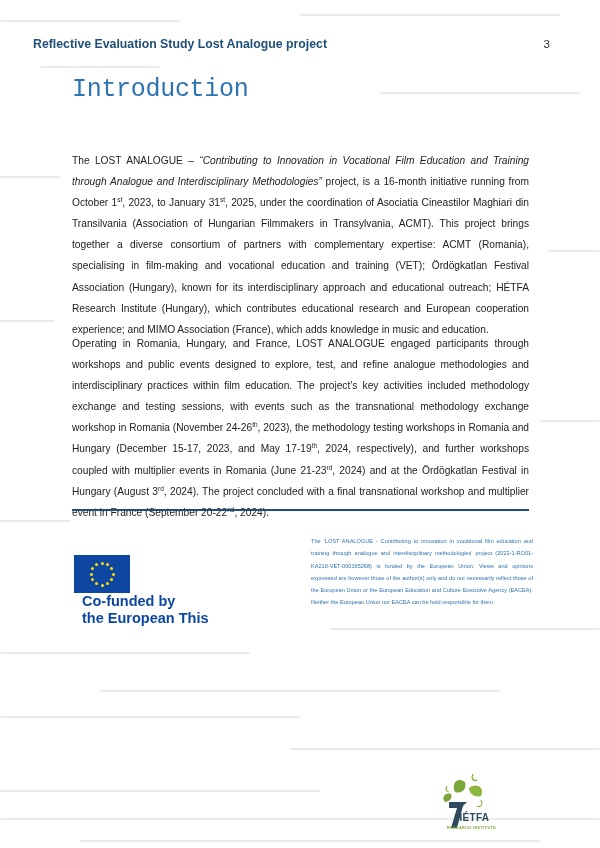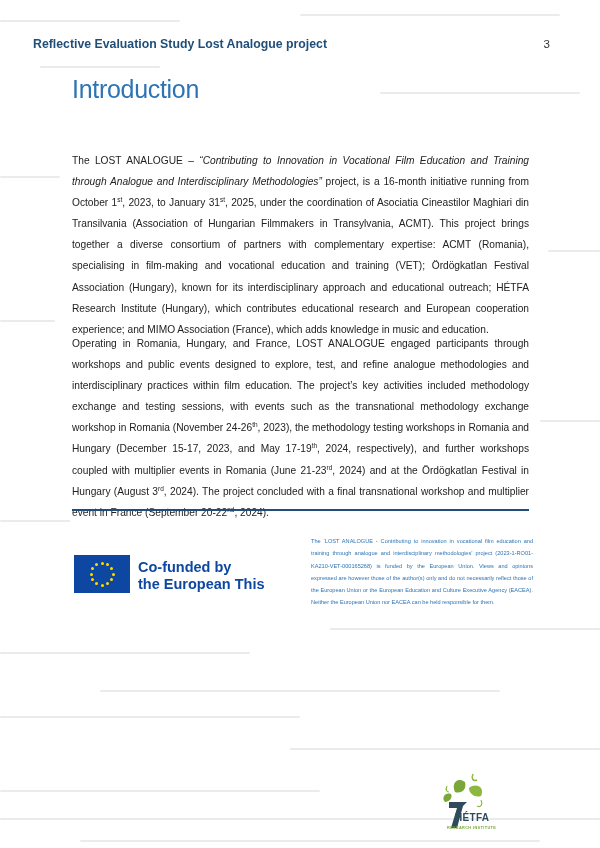--- a/index.html
+++ b/index.html
@@ -24,20 +24,21 @@
     }
     .header-title {
       font-weight: bold; font-size: 12.3px; color: #1f4e79;
     }
     .page-number { font-size: 11.5px; color: #333; }
 
     .section-title {
       position: absolute; left: 72px; top: 75px;
       font-size: 25px; font-weight: normal; color: #2e74b5;
       letter-spacing: -0.3px;
+      font-family: Liberation Mono, monospace;
     }
     .subsection-title {
       position: absolute; left: 72px; top: 122px;
       font-size: 14.2px; font-weight: bold; color: #1f4e79;
     }
 
     .body-text {
       position: absolute; left: 72px; width: 457px;
       font-size: 10.2px; line-height: 21.1px; text-align: justify;
       color: #222;
@@ -47,21 +48,21 @@
     .body-text sup { font-size: 6.5px; line-height: 0; vertical-align: 4px; }
     .body-text i { font-style: italic; }
 
     .divider {
       position: absolute; left: 72px; width: 457px; top: 509px;
       height: 2px; background: #1f4e79;
     }
 
     .eu-logo {
       position: absolute; left: 74px; top: 555px;
-      display: flex; align-items: flex-end;
+      display: flex; align-items: flex-start; flex-direction: column;
     }
     .eu-flag {
       width: 56px; height: 38px; background: #0e47a1; position: relative;
     }
     .eu-flag .star {
       position: absolute; width: 3px; height: 3px; background: #ffdd00;
       border-radius: 50%;
     }
     .eu-text {
       margin-left: 8px; color: #0e47a1; font-weight: bold;

